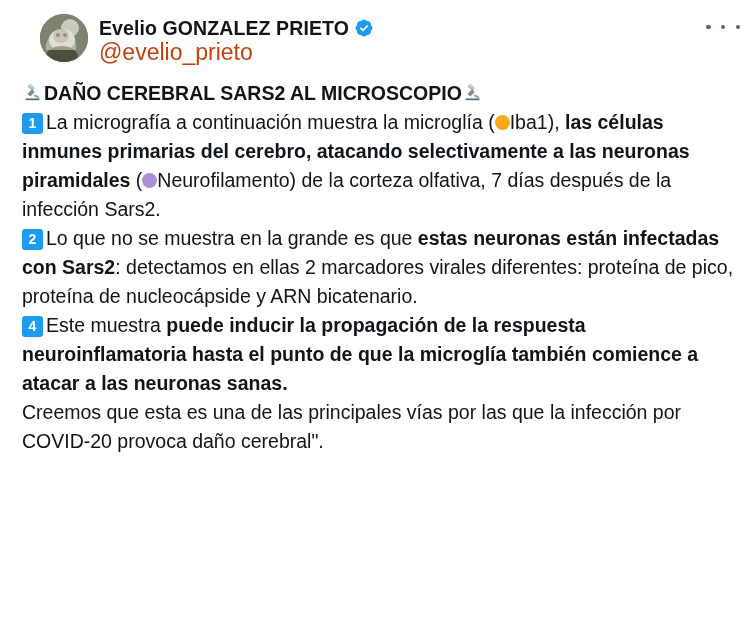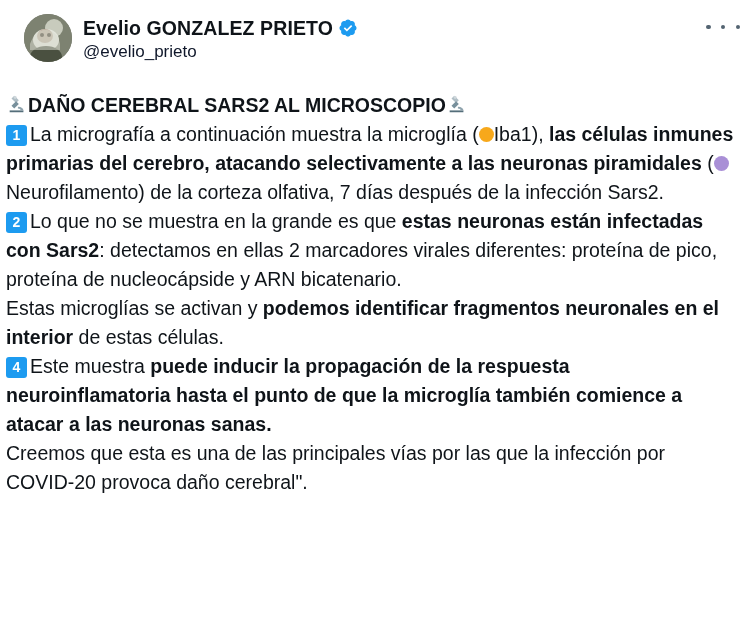--- a/index.html
+++ b/index.html
@@ -12,21 +12,21 @@
     width: 756px;
     height: 634px;
     font-family: "Liberation Sans", sans-serif;
     color: #0f1419;
     overflow: hidden;
   }
   .tweet {
     position: relative;
     width: 756px;
     height: 634px;
-    padding: 14px 18px 0 6px;
+    padding: 14px 18px 0 22px;
   }
   .tweet-header {
     display: flex;
     align-items: flex-start;
     gap: 11px;
     padding-left: 18px;
   }
   .avatar {
     width: 48px;
     height: 48px;
@@ -55,22 +55,22 @@
     letter-spacing: 0.1px;
     line-height: 24px;
   }
   .verified {
     width: 20px;
     height: 20px;
     display: inline-block;
     flex: 0 0 20px;
   }
   .handle {
-    font-size: 17px;
-    color: #0f172a;
+    font-size: 23px;
+    color: #c2410c;
     line-height: 22px;
     margin-top: 1px;
   }
   .more-btn {
     position: absolute;
     top: 17px;
     right: 16px;
     width: 34px;
     height: 20px;
     display: flex;
@@ -79,21 +79,21 @@
     cursor: pointer;
   }
   .more-btn span {
     display: block;
     width: 4.5px;
     height: 4.5px;
     border-radius: 50%;
     background: #536471;
   }
   .tweet-body {
-    margin-top: 28px;
+    margin-top: 16px;
     font-size: 19.5px;
     line-height: 29px;
     color: #0f1419;
     word-wrap: break-word;
   }
   .tweet-body p {
     margin: 0;
   }
   b, strong { font-weight: bold; }
   .numbox {
@@ -194,23 +194,20 @@
 
     <p>
       <span class="numbox">1</span><span>La micrografía a continuación muestra la microglía (</span><span class="dot dot-orange"></span><span>Iba1), </span><b>las células inmunes primarias del cerebro, atacando selectivamente a las neuronas piramidales </b><span>(</span><span class="dot dot-purple"></span><span>Neurofilamento) de la corteza olfativa, 7 días después de la infección Sars2.</span>
     </p>
 
     <p>
       <span class="numbox">2</span><span>Lo que no se muestra en la grande es que </span><b>estas neuronas están infectadas con Sars2</b><span>: detectamos en ellas 2 marcadores virales diferentes: proteína de pico, proteína de nucleocápside y ARN bicatenario.</span>
     </p>
 
 
-    <p>
-      <span>Estas microglías se activan y </span><b>podemos identificar fragmentos neuronales en el interior</b><span> de estas células.</span>
-    </p>
 
     <p>
       <span class="numbox">4</span><span>Este muestra </span><b>puede inducir la propagación de la respuesta neuroinflamatoria hasta el punto de que la microglía también comience a atacar a las neuronas sanas.</b>
     </p>
 
     <p>
       <span>Creemos que esta es una de las principales vías por las que la infección por COVID-20 provoca daño cerebral".</span>
     </p>
 
   </div>

